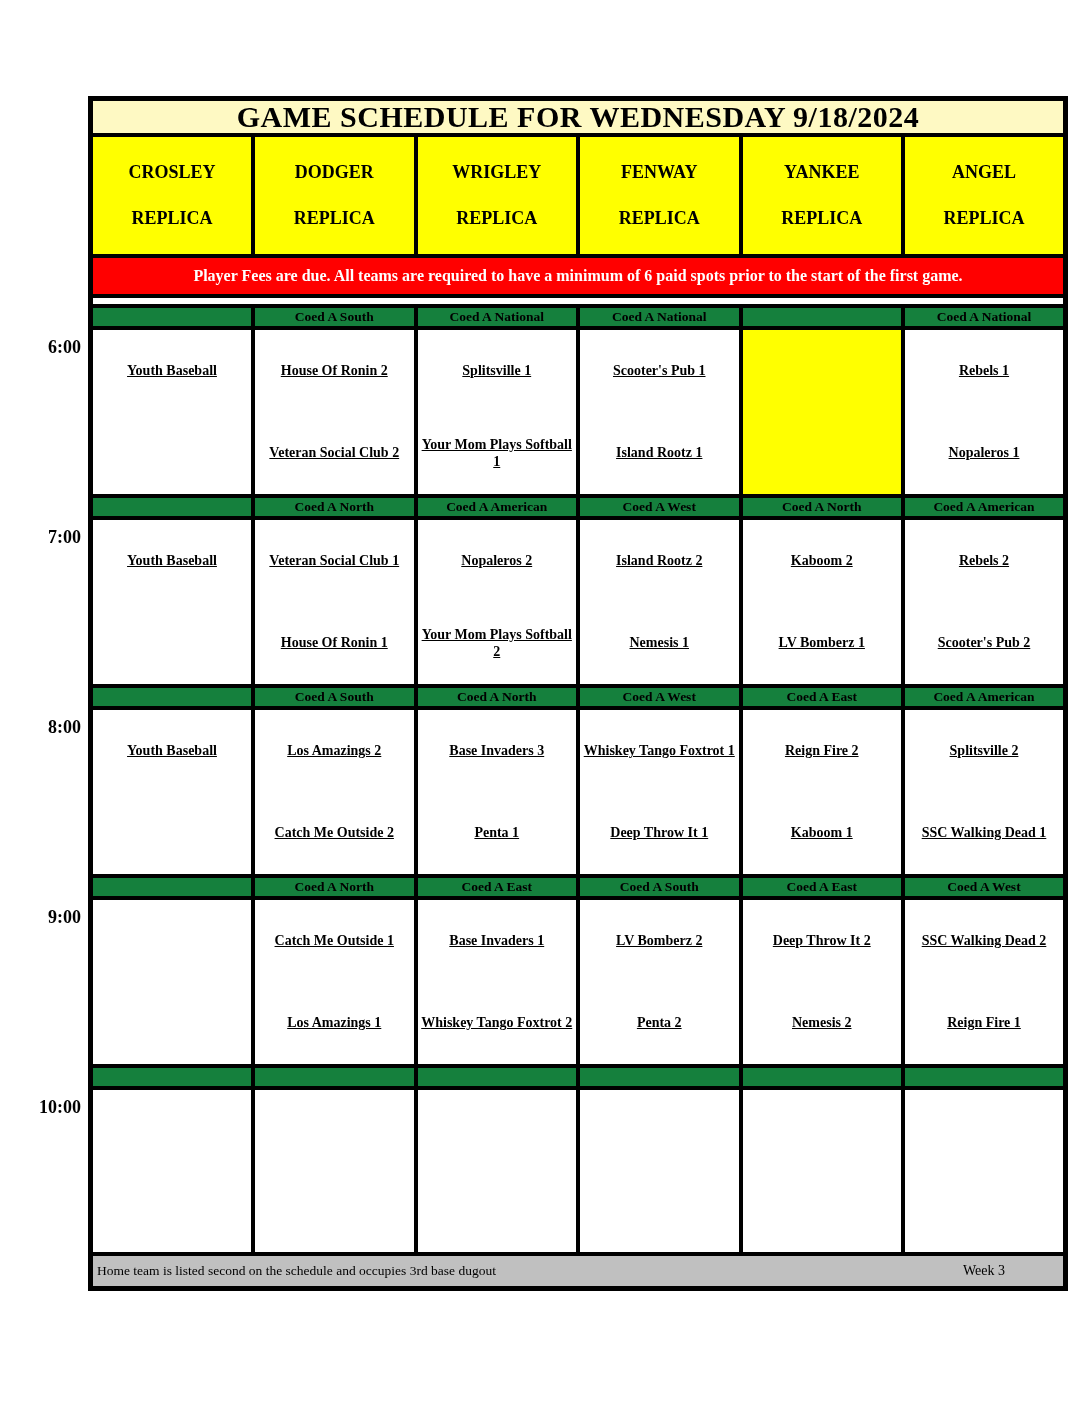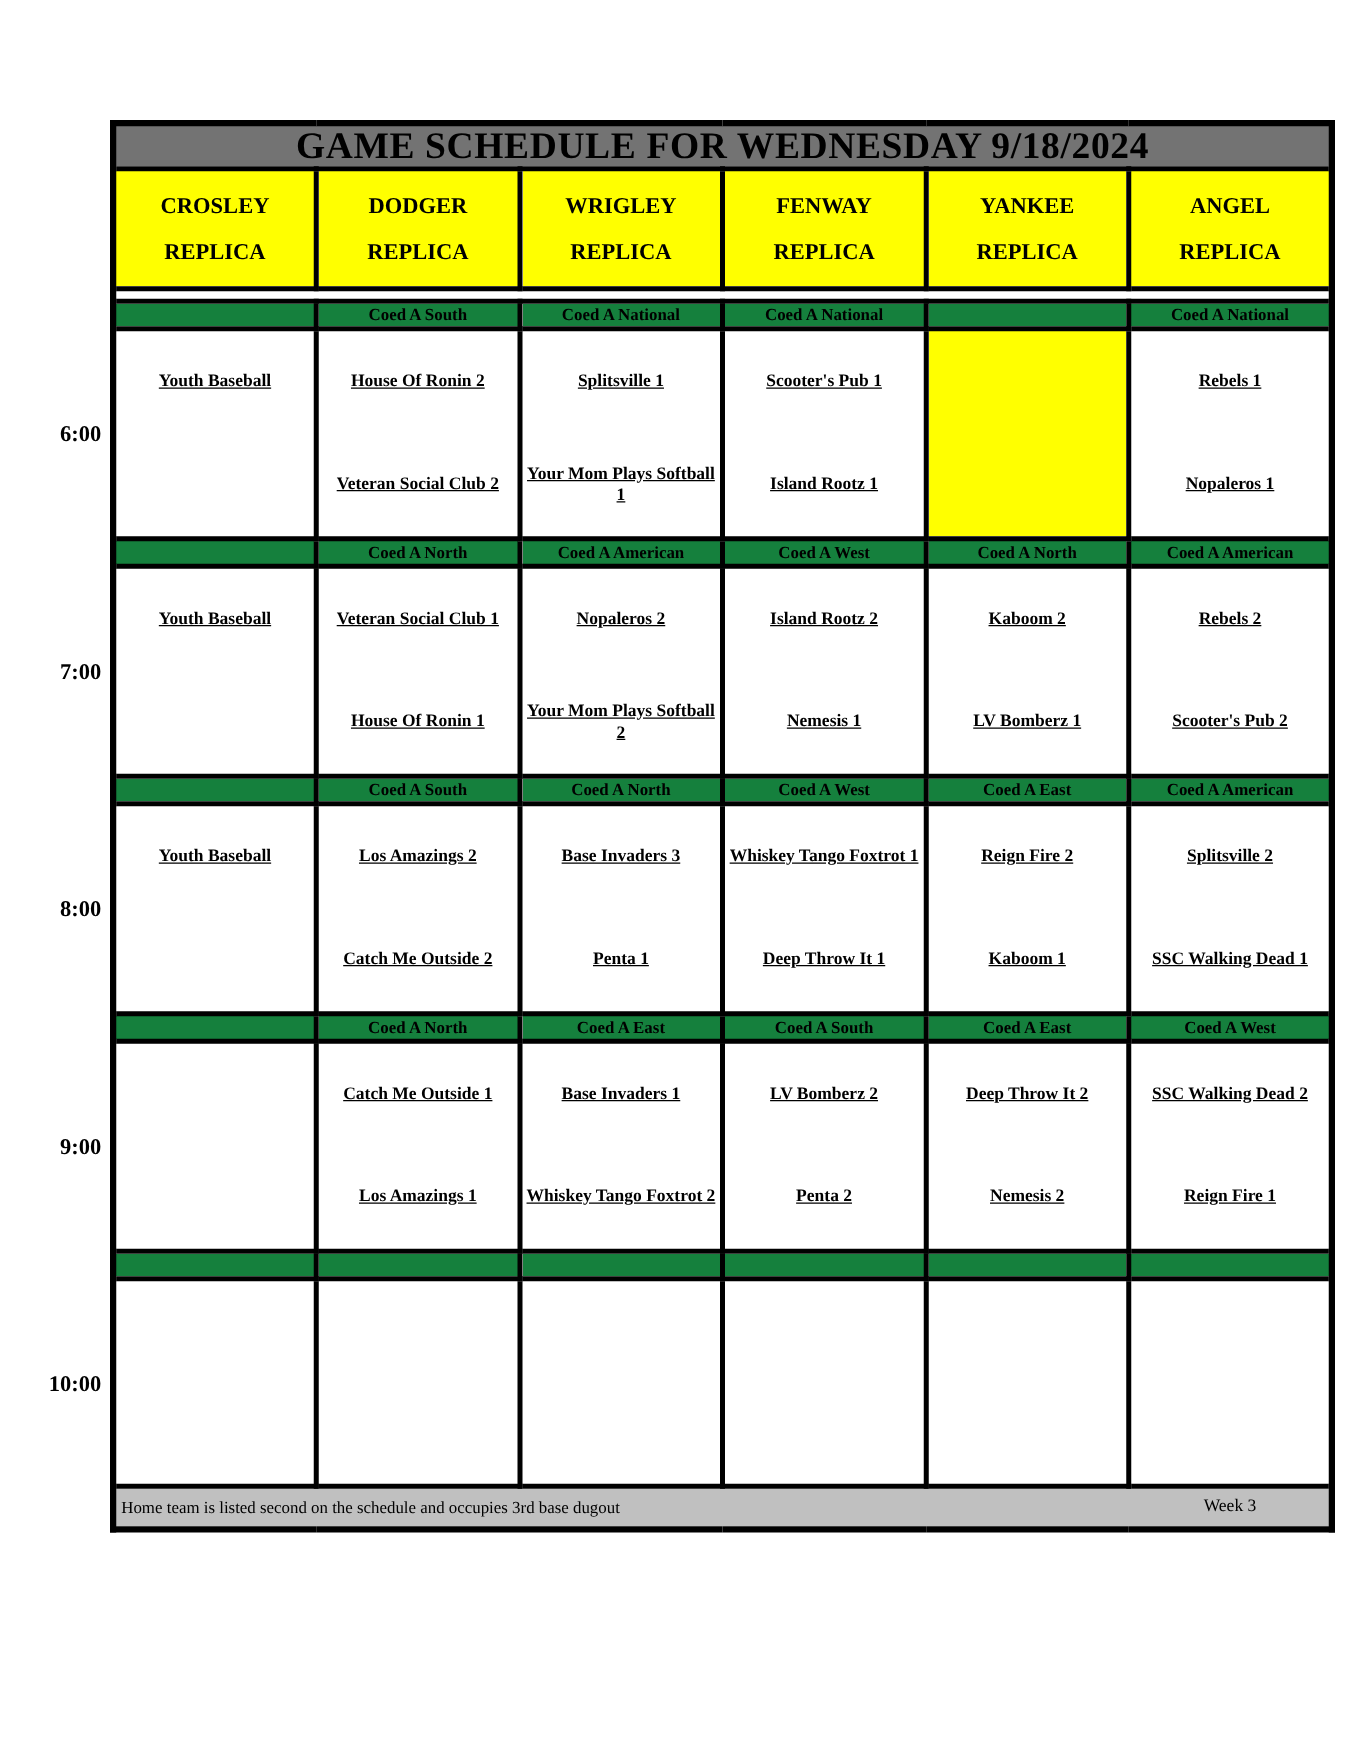--- a/index.html
+++ b/index.html
@@ -47,35 +47,35 @@
     border: 5px solid #000;
   }
   table.schedule td {
     border: 4px solid #000;
     padding: 0;
     overflow: hidden;
   }
 
   .title-row td {
     height: 32px;
-    background: #737373;
+    background: #fef9c3;
     text-align: center;
     font-weight: bold;
     font-size: 30px;
     line-height: 32px;
     letter-spacing: 0.5px;
     white-space: nowrap;
   }
 
   .header-row td {
     height: 92px;
     background: #ffff00;
   }
   .field-inner {
-    height: 92px;
+    height: 117px;
     display: flex;
     flex-direction: column;
     justify-content: space-evenly;
     align-items: center;
     text-align: center;
     font-weight: bold;
     font-size: 18px;
   }
 
   .notice-row td {
@@ -207,20 +207,23 @@
         </div>
       </td>
       <td>
         <div class="field-inner">
           <span>ANGEL</span>
           <span>REPLICA</span>
         </div>
       </td>
     </tr>
 
+    <tr class="notice-row">
+      <td colspan="6">Player Fees are due. All teams are required to have a minimum of 6 paid spots prior to the start of the first game.</td>
+    </tr>
     <tr class="spacer-row">
       <td colspan="6"></td>
     </tr>
 
   <tr class="division-row">
     <td><span></span></td>
     <td><span>Coed A South</span></td>
     <td><span>Coed A National</span></td>
     <td><span>Coed A National</span></td>
     <td><span></span></td>

